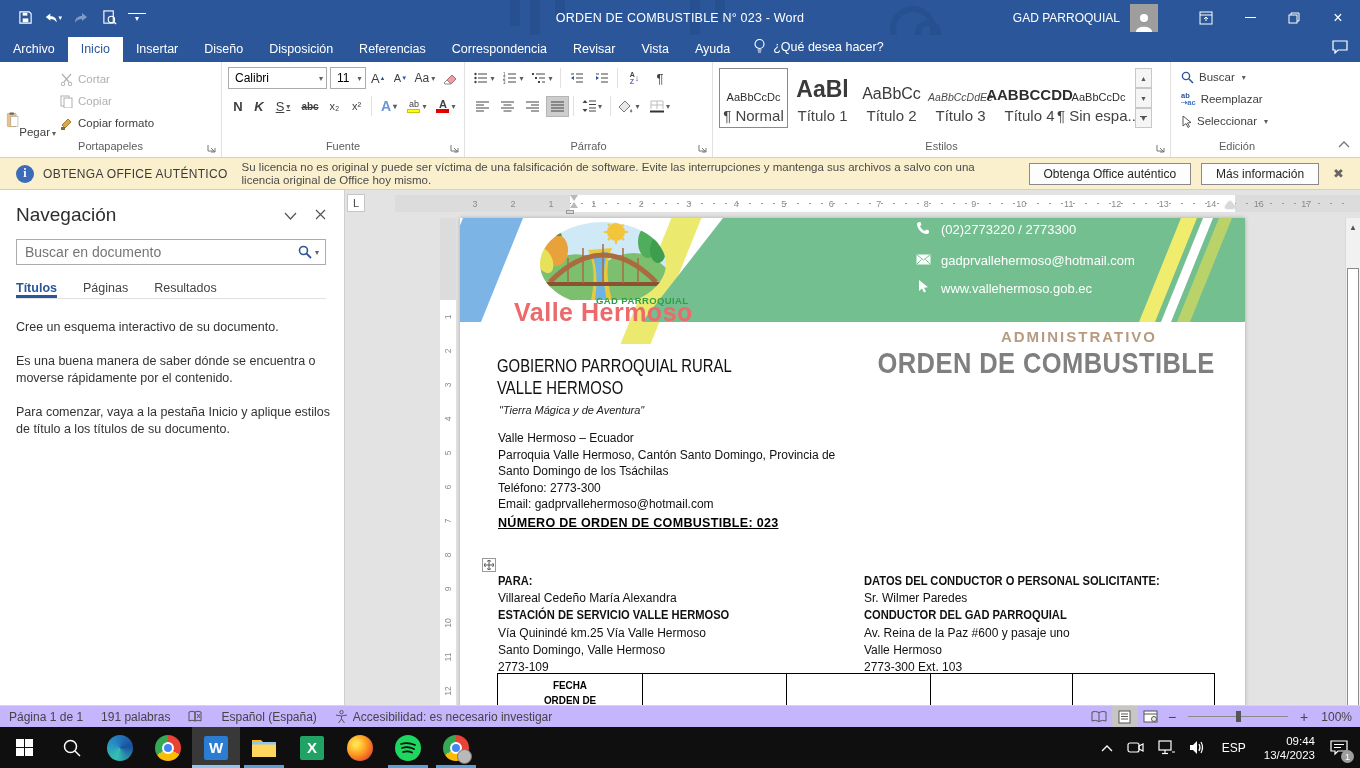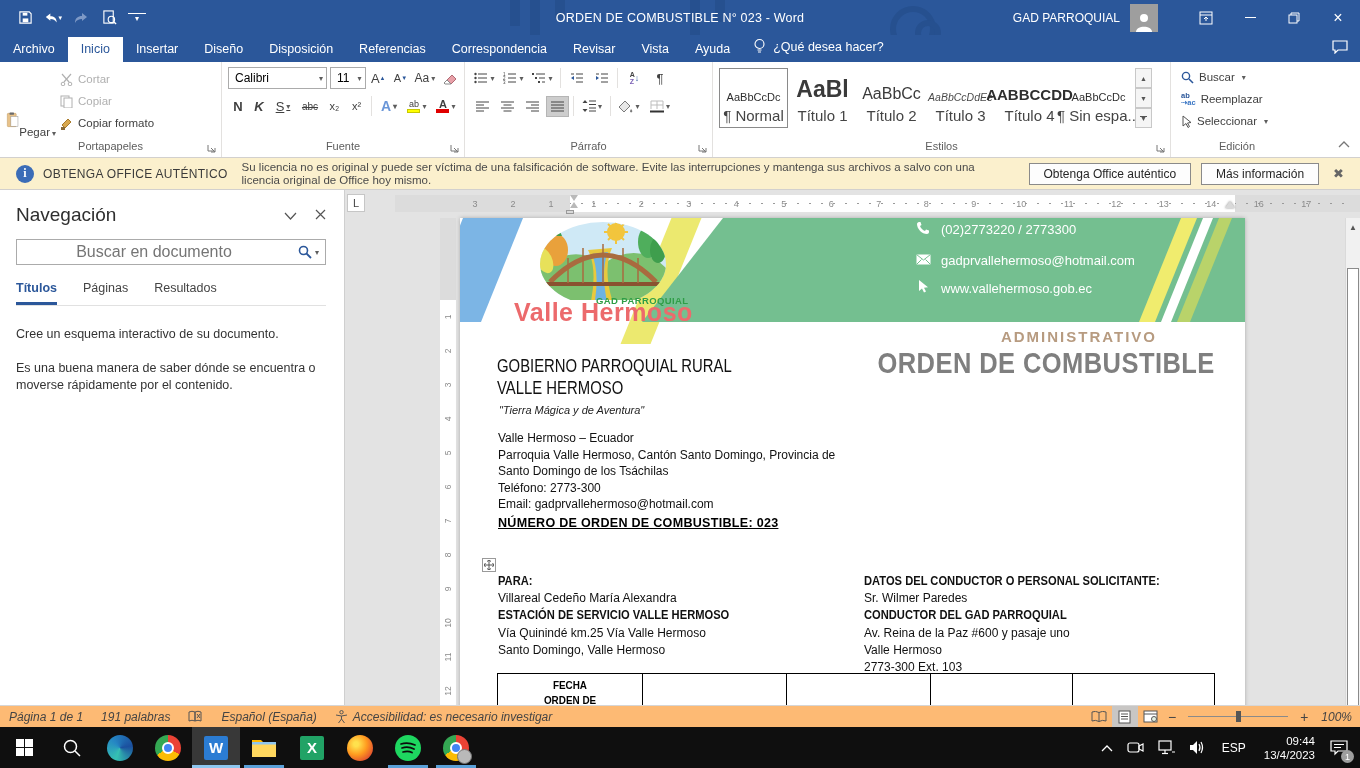--- a/index.html
+++ b/index.html
@@ -53,25 +53,25 @@
   .warn-msg{font-size:11.5px;color:#4a4a4a;line-height:13px;flex:1;}
   .warn-btn{border:1px solid #8a8a8a;background:#fdfdfd;font-size:12px;color:#262626;padding:3px 14px;margin-left:10px;white-space:nowrap;cursor:pointer;font-family:"Liberation Sans",sans-serif;}
   .warn-x{margin:0 6px 0 14px;color:#666;font-size:13px;cursor:pointer;}
   
   .main{position:relative;height:515px;display:flex;overflow:hidden;}
   .navpane{width:345px;background:#fff;border-right:1px solid #cfcfcf;padding:14px 18px 0 16px;position:relative;}
   .nav-head{display:flex;align-items:center;}
   .nav-title{font-size:19px;color:#2e2e2e;font-weight:400;flex:1;}
   .nav-head .nv-ic{color:#555;margin-left:18px;cursor:pointer;}
   .nav-search{margin-top:13px;height:26px;border:1px solid #ababab;display:flex;align-items:center;background:#fff;}
-  .nav-search input{border:0;outline:0;flex:1;font-size:16px;padding:0 8px;font-family:"Liberation Sans",sans-serif;color:#333;text-align:center;}
+  .nav-search input{border:0;outline:0;flex:1;font-size:14px;padding:0 8px;font-family:"Liberation Sans",sans-serif;color:#333;}
   .nav-search input::placeholder{color:#757575;}
   .nav-search .sbtn{display:flex;align-items:center;padding:0 6px;cursor:pointer;border-left:1px solid transparent;}
   .nav-tabs{display:flex;gap:26px;margin-top:16px;border-bottom:1px solid #e1e1e1;}
-  .nav-tab{font-size:12.5px;color:#444;padding-bottom:7px;cursor:pointer;}
+  .nav-tab{font-size:12.5px;color:#444;cursor:pointer;}
   .nav-tab.active{color:#2b579a;font-weight:bold;border-bottom:3px solid #2b579a;}
   .nav-paras{margin-top:20px;font-size:12.5px;color:#333;line-height:17px;}
   .nav-paras div{margin-bottom:17px;width:315px;}
   
   .docarea{flex:1;position:relative;background:#e3e3e3;overflow:hidden;}
   .tabsel{position:absolute;left:2px;top:4px;width:18px;height:18px;background:#fff;border:1px solid #c6c6c6;
     font-size:11px;color:#444;display:flex;align-items:center;justify-content:center;cursor:pointer;}
   .hruler{position:absolute;left:50px;top:5px;height:17px;right:15px;display:flex;font-size:9px;color:#8a8a8a;}
   .hr-seg{display:flex;align-items:center;}
   .hr-grey{background:#dcdcdc;}
@@ -118,22 +118,22 @@
     display:flex;align-items:center;justify-content:center;cursor:move;}
   .colblock{position:absolute;font-size:12px;color:#111;line-height:17.2px;}
   .colblock .bh{font-weight:bold;transform:scaleX(.93);transform-origin:left;white-space:nowrap;}
   .colblock .bl{font-weight:bold;transform:scaleX(.93);transform-origin:left;white-space:nowrap;}
   .dtable{position:absolute;left:37px;top:455px;width:718px;display:flex;border:1.5px solid #000;}
   .dcell{border-right:1.5px solid #000;height:48px;display:flex;flex-direction:column;justify-content:flex-start;
     align-items:center;font-size:11px;font-weight:bold;color:#000;padding-top:4px;line-height:15px;}
   .dcell:last-child{border-right:0;}
   .dcell span{transform:scaleX(.9);white-space:nowrap;}
   
-  .statusbar{height:22px;background:#fdba74;border-top:1px solid #d6d6d6;display:flex;align-items:center;
-    font-size:12px;color:#444;position:relative;font-style:italic;}
+  .statusbar{height:22px;background:#c4b5fd;border-top:1px solid #d6d6d6;display:flex;align-items:center;
+    font-size:12px;color:#444;position:relative;}
   .st-item{padding:0 9px;cursor:pointer;display:flex;align-items:center;gap:5px;white-space:nowrap;}
   .st-right{position:absolute;right:6px;display:flex;align-items:center;height:100%;}
   .viewbtn{width:26px;height:22px;display:flex;align-items:center;justify-content:center;cursor:pointer;}
   .viewbtn.sel{background:#c8c6c4;}
   .zoomtrack{width:100px;height:1px;background:#8a8a8a;position:relative;margin:0 8px;}
   .zoomthumb{position:absolute;left:48px;top:-5px;width:5px;height:11px;background:#555;cursor:pointer;}
   .zoomsign{font-size:14px;color:#444;cursor:pointer;padding:0 4px;}
   
   .taskbar{height:41px;background:#0f0f0f;display:flex;align-items:stretch;position:relative;}
   .tk{width:48px;display:flex;align-items:center;justify-content:center;cursor:pointer;position:relative;}
@@ -333,21 +333,21 @@
         <span class="rbtn" style="width:20px;height:21px;font-weight:bold;font-size:13px;">
             <span>N</span>
           </span>
         <span class="rbtn" style="width:20px;height:21px;font-style:italic;font-weight:bold;font-size:13px;">
             <span>K</span>
           </span>
         <span class="rbtn" style="width:26px;height:21px;font-size:13px;text-decoration:underline;">
             <span>S</span>
             <span class="caret" style="text-decoration:none;">▾</span>
           </span>
-        <span class="rbtn" style="width:26px;height:21px;font-size:10px;text-decoration:line-through;">
+        <span class="rbtn" style="width:26px;height:21px;font-size:10px;text-decoration:line-through;font-weight:bold;">
             <span>abc</span>
           </span>
         <span class="rbtn" style="width:21px;height:21px;font-size:11px;">
             <span>x₂</span>
           </span>
         <span class="rbtn" style="width:21px;height:21px;font-size:11px;">
             <span>x²</span>
           </span>
         <span class="vbar" style="height:20px;margin:0 3px;"></span>
         <span class="rbtn" style="width:26px;height:21px;font-size:14px;font-weight:bold;color:#6a96d8;">
@@ -641,20 +641,21 @@
     </div>
     <div class="nav-tabs">
       <span class="nav-tab active">Títulos</span>
       <span class="nav-tab">Páginas</span>
       <span class="nav-tab">Resultados</span>
     </div>
     <div class="nav-paras">
 
     <div>Cree un esquema interactivo de su documento.</div>
         <div>Es una buena manera de saber dónde se encuentra o moverse rápidamente por el contenido.</div>
+        <div>Para comenzar, vaya a la pestaña Inicio y aplique estilos de título a los títulos de su documento.</div>
       </div>
   </div>
 
   <div class="docarea">
     <div class="tabsel">L</div>
 
     <div class="hruler">
       <div class="hr-seg hr-grey" style="width:60px;"></div>
       <div class="hr-seg hr-grey" style="width:115px;justify-content:flex-end;">
 
@@ -833,20 +834,21 @@
             <path d="M5 0 L5 10 M0 5 L10 5 M3 1.5 L5 0 L7 1.5 M3 8.5 L5 10 L7 8.5 M1.5 3 L0 5 L1.5 7 M8.5 3 L10 5 L8.5 7" stroke="#555" fill="none"></path>
           </svg>
       </div>
 
       <div class="colblock" style="left:38px;top:355px;">
         <div class="bh">PARA:</div>
         <div>Villareal Cedeño María Alexandra</div>
         <div class="bl">ESTACIÓN DE SERVICIO VALLE HERMOSO</div>
         <div>Vía Quinindé km.25 Vía Valle Hermoso</div>
         <div>Santo Domingo, Valle Hermoso</div>
+        <div>2773-109</div>
       </div>
 
       <div class="colblock" style="left:404px;top:355px;">
         <div class="bh">DATOS DEL CONDUCTOR O PERSONAL SOLICITANTE:</div>
         <div>Sr. Wilmer Paredes</div>
         <div class="bl">CONDUCTOR DEL GAD PARROQUIAL</div>
         <div>Av. Reina de la Paz #600 y pasaje uno</div>
         <div>Valle Hermoso</div>
         <div>2773-300 Ext. 103</div>
       </div>

